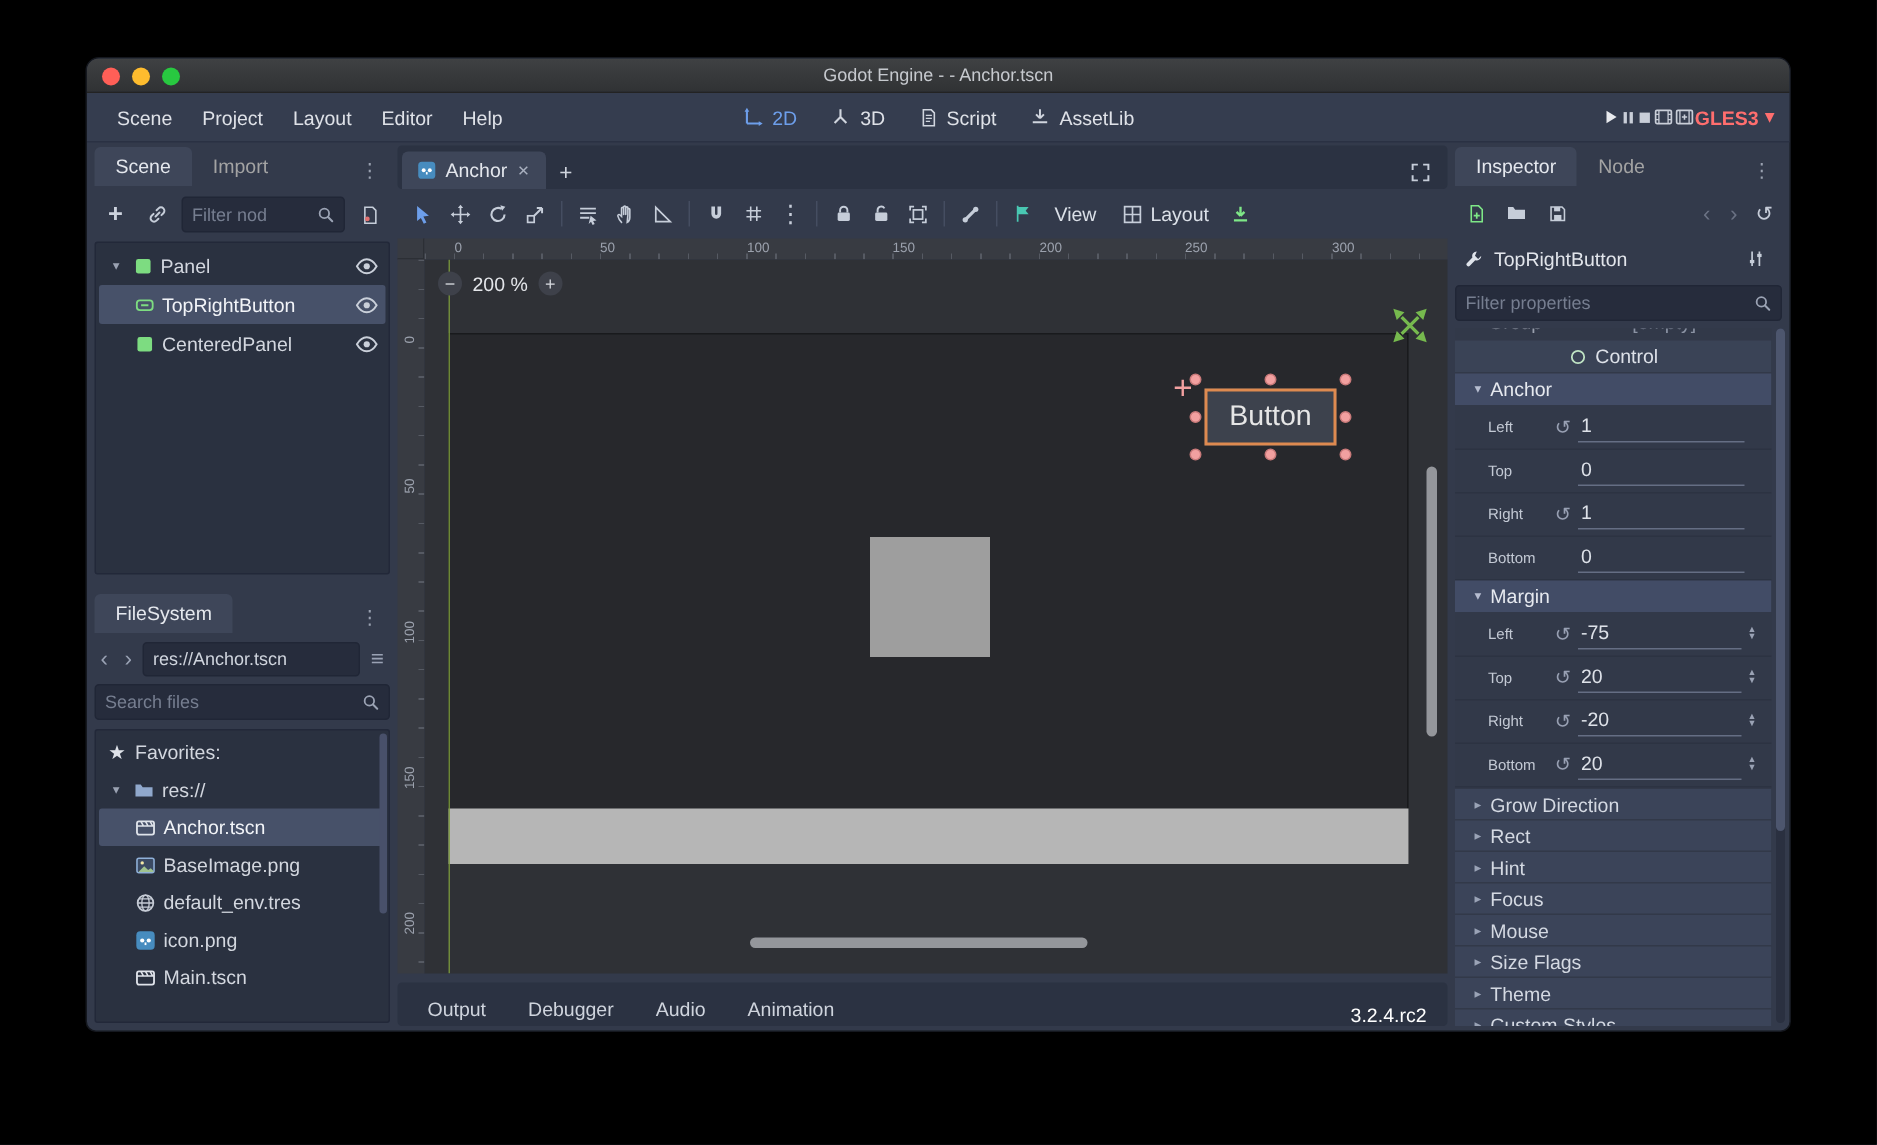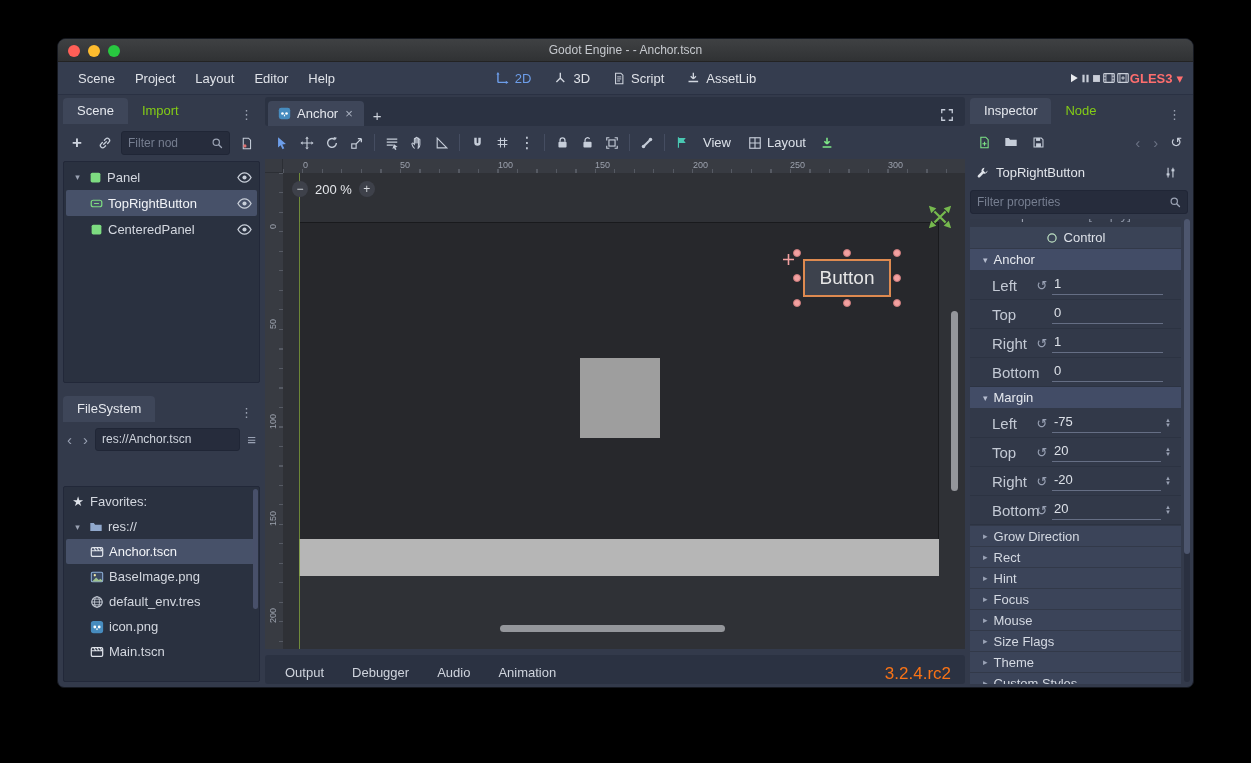--- a/index.html
+++ b/index.html
@@ -26,21 +26,21 @@
   .playback{margin-left:auto;display:flex;align-items:center;}
   .pb{display:flex;align-items:center;color:#d7dbe2}
   .renderer{color:#ff6e6e;font-size:13px;font-weight:bold;display:flex;gap:4px;align-items:center}
   
   .main{position:absolute;top:57px;left:3px;right:3px;bottom:3px}
   .left-dock{position:absolute;left:0;top:0;width:201px;height:100%}
   .center-col{position:absolute;left:204px;top:0;width:700px;height:100%}
   .right-dock{position:absolute;left:907px;top:0;right:0;height:100%}
   
   .dock-tabs{position:absolute;left:0;right:0;height:28px;display:flex;align-items:flex-end;padding:0 2px}
-  .dock-tab{padding:5px 14px 6px;font-size:13px;color:#84cc16;border-radius:4px 4px 0 0}
+  .dock-tab{padding:5px 14px 6px;font-size:13px;color:#a3a3a3;border-radius:4px 4px 0 0}
   .dock-tab.active{background:#3e4659;color:#e5e8ee}
   .dots-btn{margin-left:auto;color:#9aa1b1;font-size:13px;padding:2px 7px}
   
   .tool-btn{min-width:24px;height:24px;display:flex;align-items:center;justify-content:center;
             border-radius:3px;color:#c6cdd9}
   .search-box{flex:1;height:24px;background:#262c3c;border:1px solid #202636;border-radius:3px;
               display:flex;align-items:center;padding:0 6px;gap:5px;min-width:0}
   .search-box input{flex:1;background:transparent;border:none;outline:none;color:#cfd4dd;font-size:12px;min-width:0;
                     font-family:"Liberation Sans","DejaVu Sans",sans-serif}
   .search-box input::placeholder{color:#767e90}
@@ -99,32 +99,32 @@
   .anchor-gizmo{position:absolute;left:644px;top:31px;z-index:5}
   .zoom-bar{position:absolute;left:9px;top:8px;display:flex;align-items:center;gap:7px;z-index:6}
   .zoom-btn{width:16px;height:16px;border-radius:50%;background:#3e414a;color:#d6d9de;font-size:12px;
             display:flex;align-items:center;justify-content:center;line-height:1}
   .zoom-label{font-size:13px;color:#e4e6ea}
   .hscroll{position:absolute;left:217px;top:452px;width:225px;height:7px;background:#94969b;border-radius:4px;z-index:6}
   .vscroll{position:absolute;left:668px;top:138px;width:7px;height:180px;background:#94969b;border-radius:4px;z-index:6}
   .bottom-bar{position:absolute;left:0;right:0;top:559px;height:29px;background:#2b3242;border-radius:3px;
               display:flex;align-items:flex-end;padding:0 8px;gap:4px}
   .bb-btn{font-size:13px;color:#cfd4dd;padding:4px 12px;border-radius:3px}
-  .version{margin-left:auto;font-size:17px;color:#f97316;padding-right:6px}
+  .version{margin-left:auto;font-size:13px;color:#ffffff;padding-right:6px}
   
   .insp-toolbar{position:absolute;left:2px;right:2px;top:32px;height:28px;display:flex;align-items:center;gap:3px;padding:0 2px}
   .spacer{flex:1}
   .hist-chev{color:#6b7284;font-size:15px;padding:0 5px}
   .hist-icon{color:#c6ccd8;font-size:14px;padding:0 4px}
   .node-row{position:absolute;left:2px;right:2px;top:63px;height:26px;display:flex;align-items:center;gap:7px;padding:0 6px}
   .node-name{font-size:13px;color:#e2e5eb;flex:1;white-space:nowrap;overflow:hidden}
   .filter-row{position:absolute;left:2px;right:2px;top:94px;height:26px;display:flex}
   .insp-content{position:absolute;left:2px;right:9px;top:123px;bottom:0;background:#323949;overflow:hidden}
   .prop-row{height:29px;display:flex;align-items:center;border-bottom:1px solid #2c3342;padding-right:6px}
-  .prop-label{width:62px;padding-left:22px;font-size:15px;color:#c3c9d4;flex:none}
+  .prop-label{width:62px;padding-left:22px;font-size:10px;color:#c3c9d4;flex:none}
   .revert{width:20px;text-align:center;color:#98a0b3;font-size:13px;flex:none}
   .revert.hidden{visibility:hidden}
   .prop-value{flex:1;border-bottom:1px solid #656e84;font-size:13px;color:#dde1e8;padding:0 2px 3px}
   .prop-value.pad-r{margin-right:12px}
   .spin{display:flex;flex-direction:column;align-items:center;width:14px;flex:none;color:#9aa2b4}
   .spin i{font-style:normal;font-size:6px;line-height:5px}
   .cat-header{height:21px;background:#3a4356;display:flex;align-items:center;justify-content:center;gap:6px;
               font-size:13px;color:#dde1e8;margin-bottom:1px}
   .sec-header{height:21px;background:#424c66;display:flex;align-items:center;gap:6px;padding-left:13px;
               font-size:13px;color:#e6e9ef;margin-bottom:1px}
@@ -308,20 +308,31 @@
           <span class="dots-btn">⋮</span>
         </div>
 
         <div class="fs-nav">
           <span class="nav-chev">‹</span>
           <span class="nav-chev">›</span>
           <div class="path-box">res://Anchor.tscn</div>
           <span class="nav-chev">≡</span>
         </div>
 
+        <div class="fs-search">
+          <div class="search-box">
+            <input placeholder="Search files" style="">
+            <span class="mag">
+              <svg width="12" height="12" viewBox="0 0 16 16">
+                  <circle cx="7" cy="7" r="4.2" fill="none" stroke="#9ba3b4" stroke-width="1.6"></circle>
+                  <line x1="10.2" y1="10.2" x2="14" y2="14" stroke="#9ba3b4" stroke-width="1.8" stroke-linecap="round"></line>
+                </svg>
+            </span>
+          </div>
+        </div>
 
         <div class="tree-box fs-tree">
           <div class="tree-row fs-row">
             <span class="star">★</span>
             <span>Favorites:</span>
           </div>
           <div class="tree-row fs-row">
             <span class="expander">▾</span>
             <svg class="icon" width="14" height="14" viewBox="0 0 16 16">
                 <path d="M1.5,3.5 h4 l1.5,2 h7.5 v7 h-13 z" fill="#90a8cc"></path>

